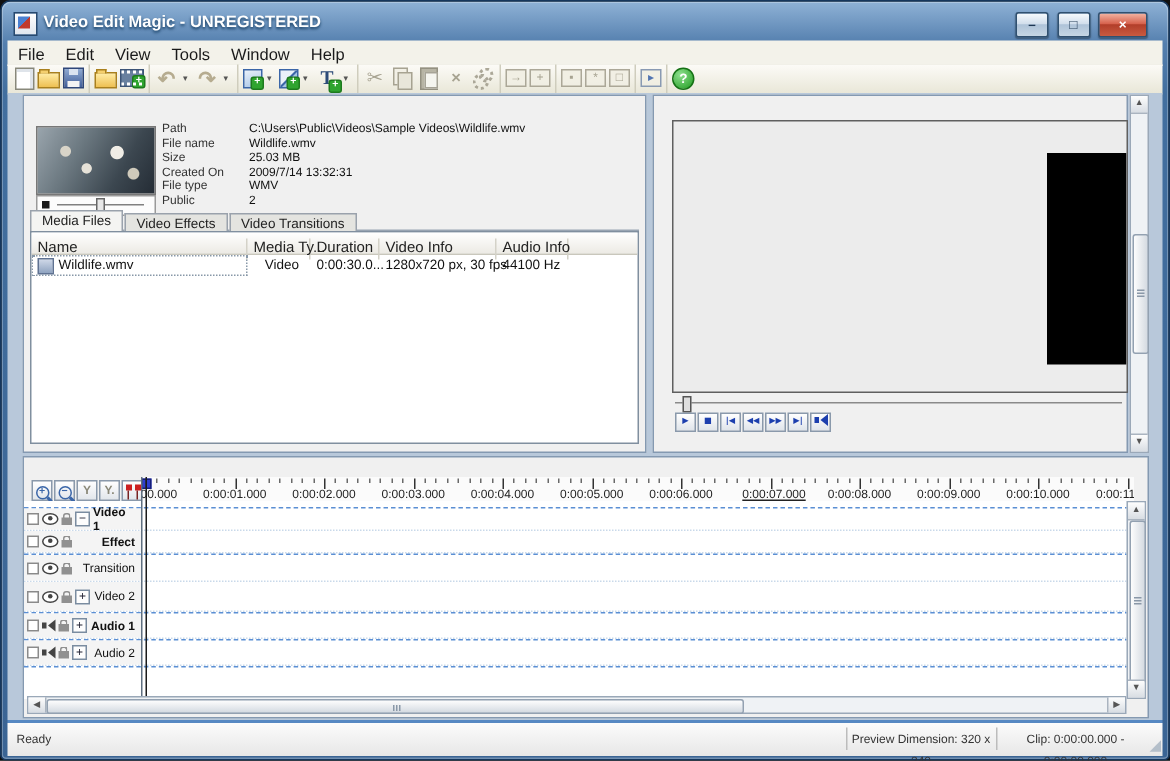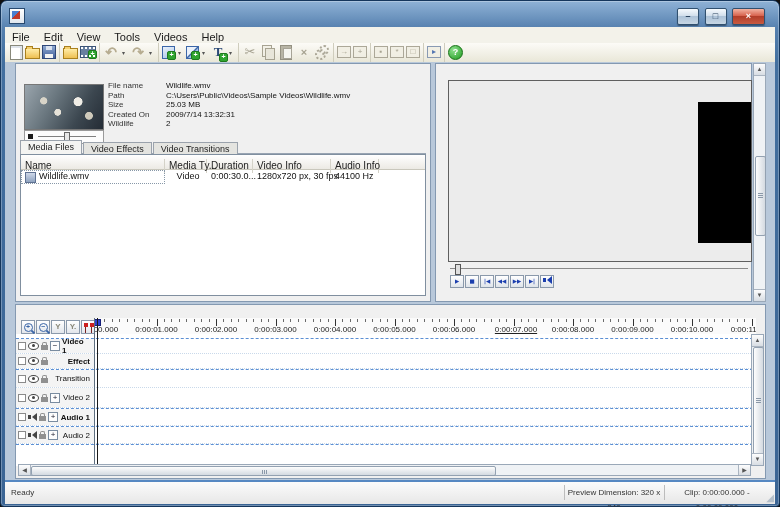--- a/index.html
+++ b/index.html
@@ -160,45 +160,47 @@
 </style>
 </head>
 <body>
 
 <div id="stage">
  <div id="window">
   <div class="titlebar">
     <span class="app-icon">
           <i></i>
         </span>
+    <span class="title">Video Edit Magic - UNREGISTERED</span>
     <span class="winbtns">
       <span class="wb min">–</span>
       <span class="wb max">□</span>
       <span class="wb close">×</span>
     </span>
   </div>
-  <div class="menubar" id="menubar"><span class="menu-item">File</span><span class="menu-item">Edit</span><span class="menu-item">View</span><span class="menu-item">Tools</span><span class="menu-item">Videos</span><span class="menu-item">Help</span></div>
+  <div class="menubar" id="menubar"><span class="menu-item">File</span><span class="menu-item">Edit</span><span class="menu-item">View</span><span class="menu-item">Tools</span><span class="menu-item">Window</span><span class="menu-item">Help</span></div>
   <div class="toolbar" id="toolbar"><span class="tb-group"><span class="tb-item"><span class="ico i-new"></span></span><span class="tb-item"><span class="ico i-open"></span></span><span class="tb-item"><span class="ico i-save"></span></span></span><span class="tb-group"><span class="tb-item"><span class="ico i-folder"></span></span><span class="tb-item"><span class="ico i-add-media"><i class="plus">+</i></span></span></span><span class="tb-group"><span class="tb-item disabled"><span class="ico i-undo">↶</span><span class="tb-drop">▾</span></span><span class="tb-item disabled"><span class="ico i-redo">↷</span><span class="tb-drop">▾</span></span></span><span class="tb-group"><span class="tb-item"><span class="ico i-add-effect"><i class="plus">+</i></span><span class="tb-drop">▾</span></span><span class="tb-item"><span class="ico i-add-transition"><i class="plus">+</i></span><span class="tb-drop">▾</span></span><span class="tb-item"><span class="ico i-add-title">T<i class="plus">+</i></span><span class="tb-drop">▾</span></span></span><span class="tb-group"><span class="tb-item disabled"><span class="ico i-cut">✂</span></span><span class="tb-item disabled"><span class="ico i-copy"></span></span><span class="tb-item disabled"><span class="ico i-paste"></span></span><span class="tb-item disabled"><span class="ico i-delete">×</span></span><span class="tb-item disabled"><span class="ico i-properties"></span></span></span><span class="tb-group"><span class="tb-item disabled"><span class="ico i-split">→</span></span><span class="tb-item disabled"><span class="ico i-combine">+</span></span></span><span class="tb-group"><span class="tb-item disabled"><span class="ico i-preview-win">▪</span></span><span class="tb-item disabled"><span class="ico i-capture">*</span></span><span class="tb-item disabled"><span class="ico i-fullscreen">□</span></span></span><span class="tb-group"><span class="tb-item disabled"><span class="ico i-make-movie">▸</span></span></span><span class="tb-group"><span class="tb-item"><span class="ico i-help">?</span></span></span></div>
 
   <div class="workspace">
 
     <div class="panel collections">
       <div class="thumb"></div>
       <div class="miniplayer">
         <span class="mp-stop"></span>
         <span class="mp-track">
               <span class="mp-thumb"></span>
             </span>
       </div>
       <div class="fileinfo" id="fileinfo">
+            <div class="info-row"><span class="info-label">Path</span><span class="info-value">C:\Users\Public\Videos\Sample Videos\Wildlife.wmv</span></div>
             <div class="info-row"><span class="info-label">File name</span><span class="info-value">Wildlife.wmv</span></div>
-            <div class="info-row"><span class="info-label">Path</span><span class="info-value">C:\Users\Public\Videos\Sample Videos\Wildlife.wmv</span></div>
             <div class="info-row"><span class="info-label">Size</span><span class="info-value">25.03 MB</span></div>
             <div class="info-row"><span class="info-label">Created On</span><span class="info-value">2009/7/14 13:32:31</span></div>
-            <div class="info-row"><span class="info-label">Wildlife</span><span class="info-value">2</span></div>
+            <div class="info-row"><span class="info-label">File type</span><span class="info-value">WMV</span></div>
+            <div class="info-row"><span class="info-label">Public</span><span class="info-value">2</span></div>
           </div>
       <div class="tabs" id="tabs"><span class="tab active">Media Files</span><span class="tab">Video Effects</span><span class="tab">Video Transitions</span></div>
       <div class="medtable">
         <div class="thead" id="thead"><span class="th" style="width: 144px;">Name</span><span class="th" style="width: 42px;">Media Ty...</span><span class="th" style="width: 46px;">Duration</span><span class="th" style="width: 78px;">Video Info</span><span class="th" style="width: 48px;">Audio Info</span></div>
         <div class="trow" id="trow"><span class="td name" style="width: 144px;"><span class="clip-ico"></span>Wildlife.wmv</span><span class="td" style="width: 42px; text-align: center;">Video</span><span class="td" style="width: 46px;">0:00:30.0...</span><span class="td" style="width: 78px;">1280x720 px, 30 fps</span><span class="td" style="width: 48px;">44100 Hz</span></div>
       </div>
     </div>
 
     <div class="panel preview">
       <div class="screen">

